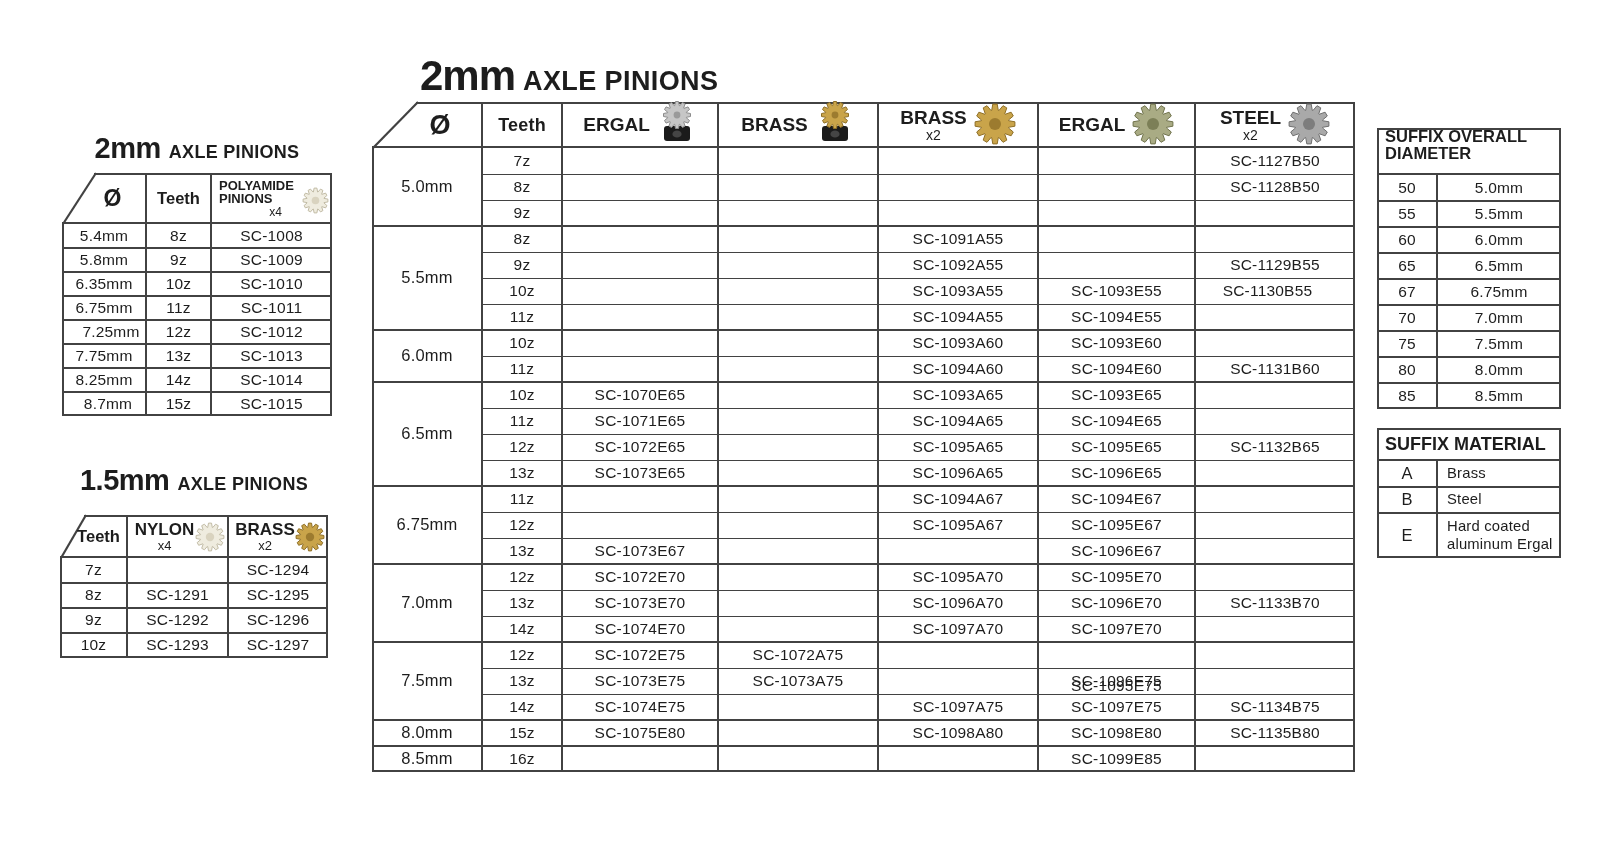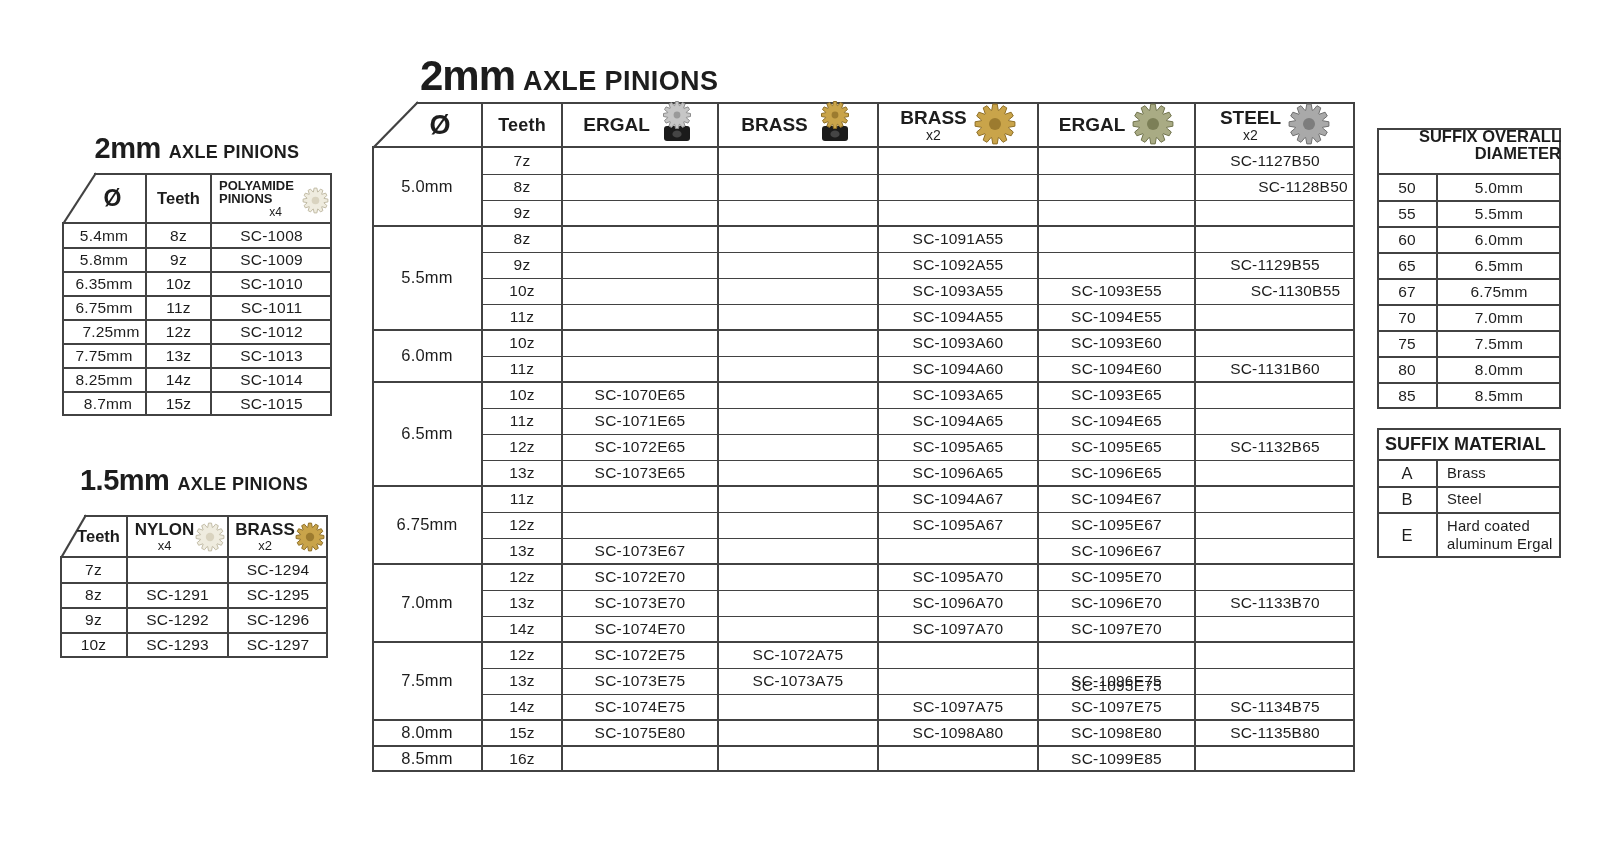--- a/index.html
+++ b/index.html
@@ -239,32 +239,32 @@
           <svg width="42" height="42" viewBox="0 0 42 42">
             <path d="M17.7,7.4 L18.8,1.1 L23.2,1.1 L24.3,7.4 L24.9,7.6 L29.0,2.7 L32.8,4.9 L30.7,10.9 L31.1,11.3 L37.1,9.2 L39.3,13.0 L34.4,17.1 L34.6,17.7 L40.9,18.8 L40.9,23.2 L34.6,24.3 L34.4,24.9 L39.3,29.0 L37.1,32.8 L31.1,30.7 L30.7,31.1 L32.8,37.1 L29.0,39.3 L24.9,34.4 L24.3,34.6 L23.2,40.9 L18.8,40.9 L17.7,34.6 L17.1,34.4 L13.0,39.3 L9.2,37.1 L11.3,31.1 L10.9,30.7 L4.9,32.8 L2.7,29.0 L7.6,24.9 L7.4,24.3 L1.1,23.2 L1.1,18.8 L7.4,17.7 L7.6,17.1 L2.7,13.0 L4.9,9.2 L10.9,11.3 L11.3,10.9 L9.2,4.9 L13.0,2.7 L17.1,7.6 Z" fill="#a9a9a9" stroke="#6f6f6f" stroke-width="1"></path>
             <circle cx="21" cy="21" r="6.0" fill="#7d7d7d"></circle>
           </svg>
         </div>
       </div>
       <div class="cell pn" style="left: 0px; top: 46px; width: 110px; height: 78px; font-size: 16.5px;">5.0mm</div>
       <div class="cell pn" style="left: 110px; top: 46px; width: 80px; height: 26px;">7z</div>
       <div class="cell pn" style="left: 823px; top: 46px; width: 160px; height: 26px;">SC-1127B50</div>
       <div class="cell pn" style="left: 110px; top: 72px; width: 80px; height: 26px;">8z</div>
-      <div class="cell pn" style="left: 823px; top: 72px; width: 160px; height: 26px; margin-left: 28px;">SC-1128B50</div>
+      <div class="cell pn" style="left: 823px; top: 72px; width: 160px; height: 26px;">SC-1128B50</div>
       <div class="cell pn" style="left: 110px; top: 98px; width: 80px; height: 26px;">9z</div>
       <div class="cell pn" style="left: 0px; top: 124px; width: 110px; height: 104px; font-size: 16.5px;">5.5mm</div>
       <div class="cell pn" style="left: 110px; top: 124px; width: 80px; height: 26px;">8z</div>
       <div class="cell pn" style="left: 506px; top: 124px; width: 160px; height: 26px;">SC-1091A55</div>
       <div class="cell pn" style="left: 110px; top: 150px; width: 80px; height: 26px;">9z</div>
       <div class="cell pn" style="left: 506px; top: 150px; width: 160px; height: 26px;">SC-1092A55</div>
       <div class="cell pn" style="left: 823px; top: 150px; width: 160px; height: 26px;">SC-1129B55</div>
       <div class="cell pn" style="left: 110px; top: 176px; width: 80px; height: 26px;">10z</div>
       <div class="cell pn" style="left: 506px; top: 176px; width: 160px; height: 26px;">SC-1093A55</div>
       <div class="cell pn" style="left: 666px; top: 176px; width: 157px; height: 26px;">SC-1093E55</div>
-      <div class="cell pn" style="left: 823px; top: 176px; width: 145px; height: 26px; padding-left: 28px;">SC-1130B55</div>
+      <div class="cell pn" style="left: 823px; top: 176px; width: 145px; height: 26px;">SC-1130B55</div>
       <div class="cell pn" style="left: 110px; top: 202px; width: 80px; height: 26px;">11z</div>
       <div class="cell pn" style="left: 506px; top: 202px; width: 160px; height: 26px;">SC-1094A55</div>
       <div class="cell pn" style="left: 666px; top: 202px; width: 157px; height: 26px;">SC-1094E55</div>
       <div class="cell pn" style="left: 0px; top: 228px; width: 110px; height: 52px; font-size: 16.5px;">6.0mm</div>
       <div class="cell pn" style="left: 110px; top: 228px; width: 80px; height: 26px;">10z</div>
       <div class="cell pn" style="left: 506px; top: 228px; width: 160px; height: 26px;">SC-1093A60</div>
       <div class="cell pn" style="left: 666px; top: 228px; width: 157px; height: 26px;">SC-1093E60</div>
       <div class="cell pn" style="left: 110px; top: 254px; width: 80px; height: 26px;">11z</div>
       <div class="cell pn" style="left: 506px; top: 254px; width: 160px; height: 26px;">SC-1094A60</div>
       <div class="cell pn" style="left: 666px; top: 254px; width: 157px; height: 26px;">SC-1094E60</div>
@@ -343,21 +343,21 @@
       <div class="line" style="left: 0px; top: 45px; width: 184px; height: 2.2px;"></div>
       <div class="line" style="left: 0px; top: 72px; width: 184px; height: 1.8px;"></div>
       <div class="line" style="left: 0px; top: 98px; width: 184px; height: 1.8px;"></div>
       <div class="line" style="left: 0px; top: 124px; width: 184px; height: 1.8px;"></div>
       <div class="line" style="left: 0px; top: 150px; width: 184px; height: 1.8px;"></div>
       <div class="line" style="left: 0px; top: 176px; width: 184px; height: 1.8px;"></div>
       <div class="line" style="left: 0px; top: 202px; width: 184px; height: 1.8px;"></div>
       <div class="line" style="left: 0px; top: 228px; width: 184px; height: 1.8px;"></div>
       <div class="line" style="left: 0px; top: 254px; width: 184px; height: 1.8px;"></div>
       <div class="line" style="left: 59px; top: 47px; width: 2px; height: 234px;"></div>
-      <div class="cell stack left-al" style="left: 0px; top: 0px; width: 184px; height: 47px; align-items: flex-end; padding-left: 8px; box-sizing: border-box;">
+      <div class="cell stack left-al" style="left: 0px; top: 0px; width: 184px; height: 47px; align-items: flex-start; padding-left: 8px; box-sizing: border-box;">
         <div style="font-weight: bold; font-size: 16.5px;">SUFFIX OVERALL</div>
         <div style="font-weight: bold; font-size: 16.5px;">DIAMETER</div>
       </div>
       <div class="cell pn" style="left: 0px; top: 47px; width: 60px; height: 26px;">50</div>
       <div class="cell pn" style="left: 60px; top: 47px; width: 124px; height: 26px;">5.0mm</div>
       <div class="cell pn" style="left: 0px; top: 73px; width: 60px; height: 26px;">55</div>
       <div class="cell pn" style="left: 60px; top: 73px; width: 124px; height: 26px;">5.5mm</div>
       <div class="cell pn" style="left: 0px; top: 99px; width: 60px; height: 26px;">60</div>
       <div class="cell pn" style="left: 60px; top: 99px; width: 124px; height: 26px;">6.0mm</div>
       <div class="cell pn" style="left: 0px; top: 125px; width: 60px; height: 26px;">65</div>

